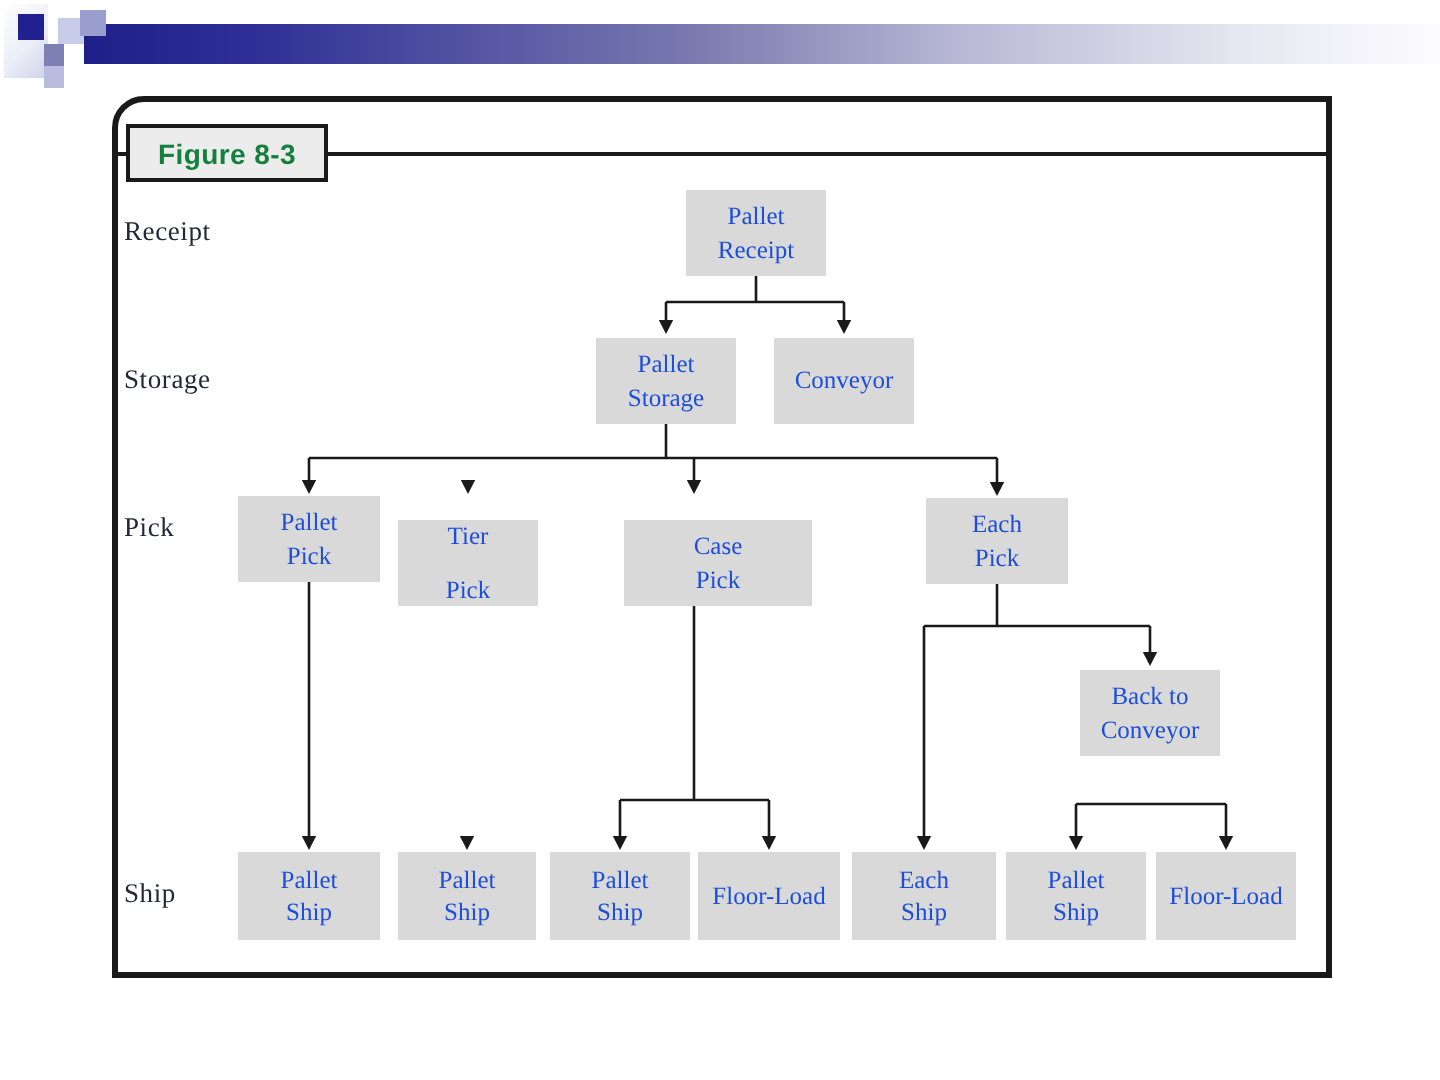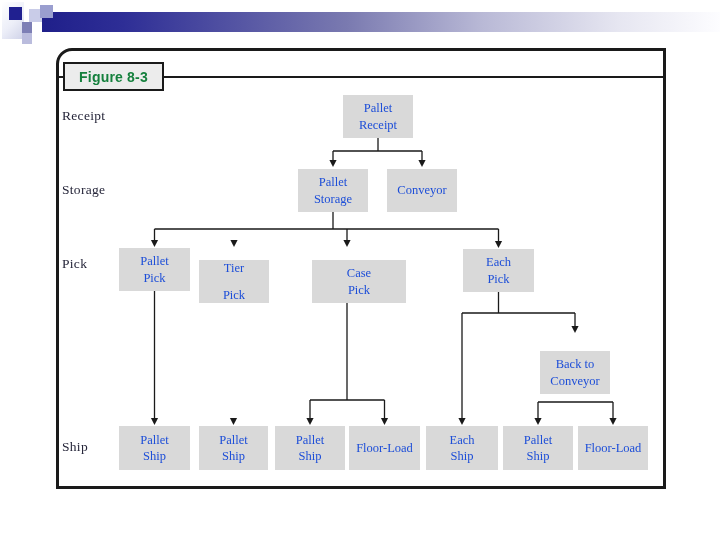--- a/index.html
+++ b/index.html
@@ -42,21 +42,21 @@
   .node{position:absolute;background:#d9d9d9;color:#1d4ed8;
         display:flex;flex-direction:column;align-items:center;justify-content:center;
         font-size:12.5px;line-height:1.3;text-align:center;}
   .n-pallet-receipt{left:343px;top:95px;width:70px;height:43px;}
   .n-pallet-storage{left:298px;top:169px;width:70px;height:43px;}
   .n-returns{left:387px;top:169px;width:70px;height:43px;}
   .n-pallet-pick{left:119px;top:248px;width:71px;height:43px;}
   .n-tier-pick{left:199px;top:260px;width:70px;height:43px;justify-content:space-between;}
   .n-case-pick{left:312px;top:248px;width:94px;height:43px;margin-top:12px;}
   .n-each-pick{left:463px;top:249px;width:71px;height:43px;}
-  .n-back-to-conveyor{left:540px;top:335px;width:70px;height:43px;margin-top:16px;}
+  .n-back-to-conveyor{left:540px;top:335px;width:70px;height:43px;}
   .n-pallet-ship-1{left:119px;top:426px;width:71px;height:44px;}
   .n-pallet-ship-2{left:199px;top:426px;width:69px;height:44px;}
   .n-pallet-ship-3{left:275px;top:426px;width:70px;height:44px;}
   .n-floor-load-1{left:349px;top:426px;width:71px;height:44px;}
   .n-each-ship{left:426px;top:426px;width:72px;height:44px;}
   .n-pallet-ship-4{left:503px;top:426px;width:70px;height:44px;}
   .n-floor-load-2{left:578px;top:426px;width:70px;height:44px;}
 
   .connectors{position:absolute;left:0;top:0;width:720px;height:540px;pointer-events:none;}
 </style>

